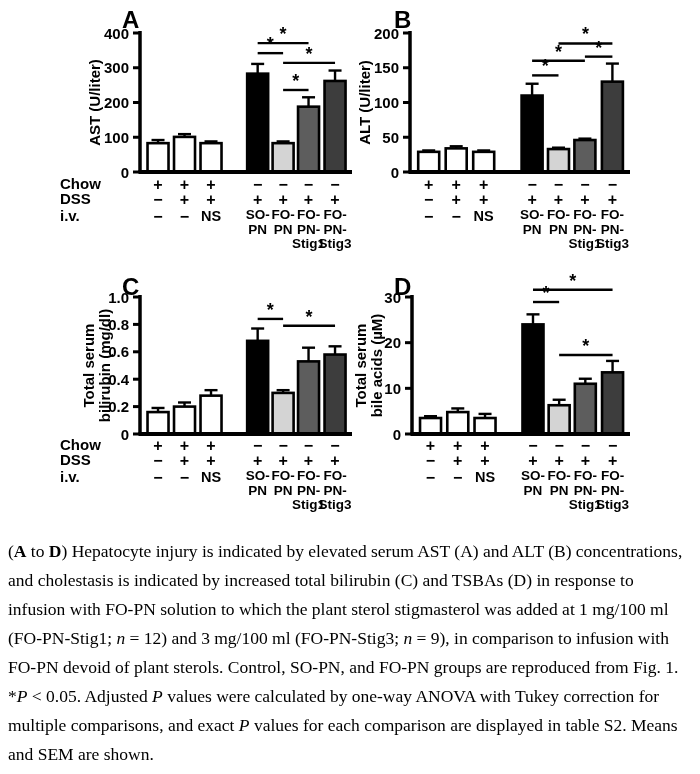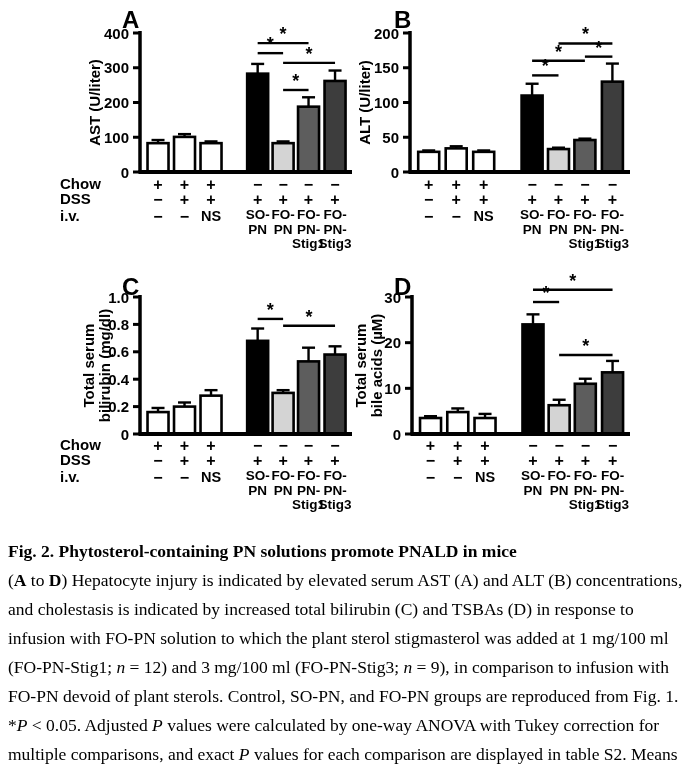--- a/index.html
+++ b/index.html
@@ -305,15 +305,14 @@
       <text x="225.31" y="215" font-size="13.5" text-anchor="middle">FO-</text>
       <text x="225.31" y="229.5" font-size="13.5" text-anchor="middle">PN-</text>
       <text x="225.31" y="244" font-size="13.5" text-anchor="middle">Stig1</text>
       <text x="252.56" y="215" font-size="13.5" text-anchor="middle">FO-</text>
       <text x="252.56" y="229.5" font-size="13.5" text-anchor="middle">PN-</text>
       <text x="252.56" y="244" font-size="13.5" text-anchor="middle">Stig3</text>
     </svg>
   </div>
 
 <div class="caption">
-  <p class="cap-title">Fig. 2. Phytosterol-containing PN solutions promote PNALD in mice</p>
   <p class="cap-body" id="cap-body"><span>(</span><b>A</b><span> to </span><b>D</b><span>) Hepatocyte injury is indicated by elevated serum AST (A) and ALT (B) concentrations, and cholestasis is indicated by increased total bilirubin (C) and TSBAs (D) in response to infusion with FO-PN solution to which the plant sterol stigmasterol was added at 1 mg/100 ml (FO-PN-Stig1; </span><i>n</i><span> = 12) and 3 mg/100 ml (FO-PN-Stig3; </span><i>n</i><span> = 9), in comparison to infusion with FO-PN devoid of plant sterols. Control, SO-PN, and FO-PN groups are reproduced from Fig. 1. *</span><i>P</i><span> &lt; 0.05. Adjusted </span><i>P</i><span> values were calculated by one-way ANOVA with Tukey correction for multiple comparisons, and exact </span><i>P</i><span> values for each comparison are displayed in table S2. Means and SEM are shown.</span></p>
 </div>
 
 </body></html>

